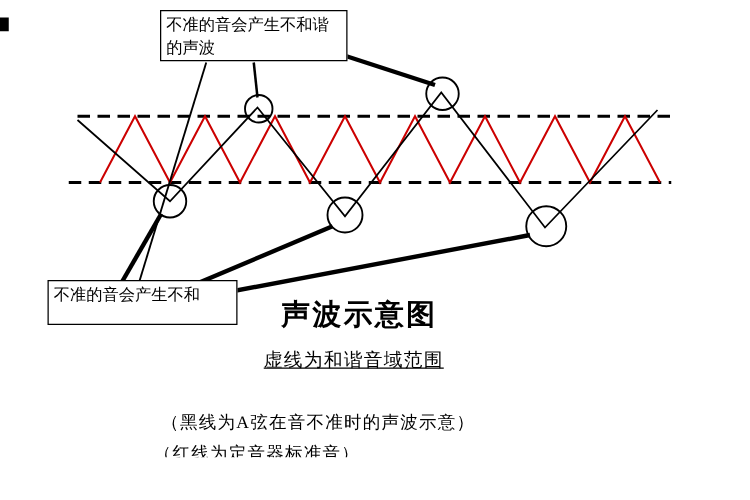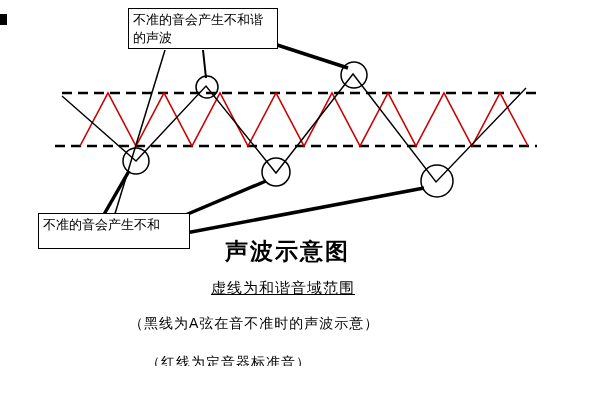--- a/index.html
+++ b/index.html
@@ -1,47 +1,47 @@
 <!DOCTYPE html>
 <html><head>
 <meta charset="utf-8">
 <style>
   html,body{margin:0;padding:0;background:#ffffff;}
   #stage{
     position:relative;
     width:600px;height:366px;
     background:#ffffff;
-    font-family:Liberation Sans, sans-serif;
+    font-family:Liberation Serif, serif;
     color:#000;
     overflow:hidden;
   }
   #drawing{position:absolute;left:0;top:0;width:600px;height:400px;}
   .callout{
     position:absolute;
     border:1px solid #000;
     background:#ffffff;
     font-size:13px;
     line-height:1.35;
     padding:2px 4px;
     box-sizing:border-box;
   }
   .callout span{display:block;white-space:nowrap;}
   #callout-top{left:128px;top:8px;width:150px;min-height:40px;}
-  #callout-left{left:38px;top:213px;width:152px;min-height:36px;}
+  #callout-left{left:38px;top:224px;width:152px;min-height:36px;}
   #diagram-title{
     position:absolute;left:225px;top:236px;
     font-size:23px;font-weight:bold;letter-spacing:2px;
   }
   #diagram-subtitle{
     position:absolute;left:211px;top:279px;
     font-size:15px;text-decoration:underline;letter-spacing:1px;
   }
   .note{position:absolute;font-size:14px;letter-spacing:1px;}
-  #note-black{left:129px;top:315px;}
-  #note-red{left:146px;top:354px;}
+  #note-black{left:129px;top:329px;}
+  #note-red{left:123px;top:354px;}
   #edge-artifact{
     position:absolute;left:0;top:14px;width:7px;height:11px;background:#000;
   }
 </style>
 </head>
 <body>
 
 <div id="stage">
 
   <svg id="drawing" viewBox="0 0 600 400">

